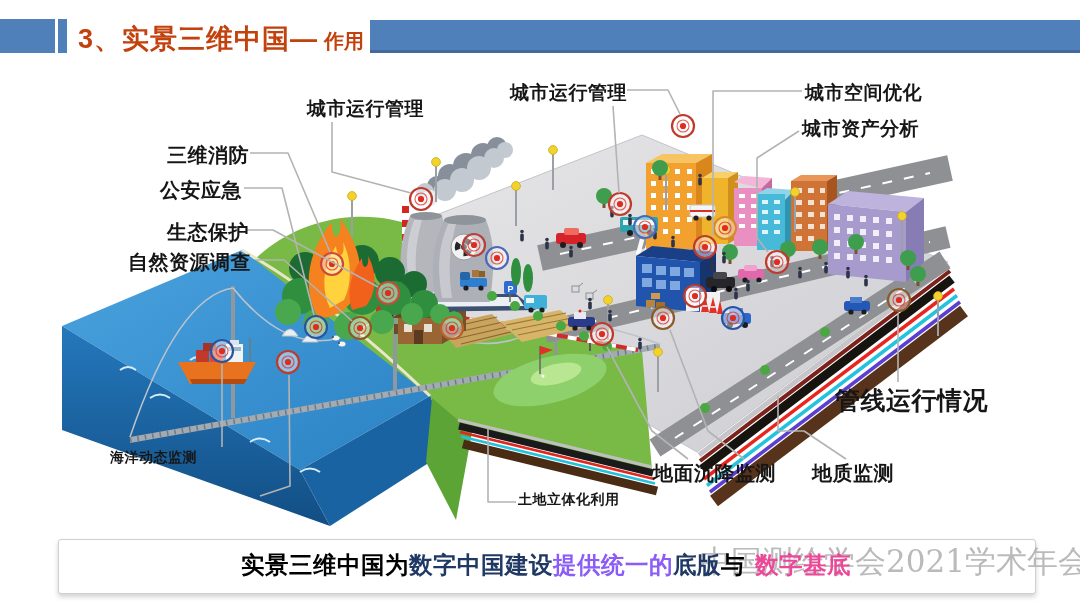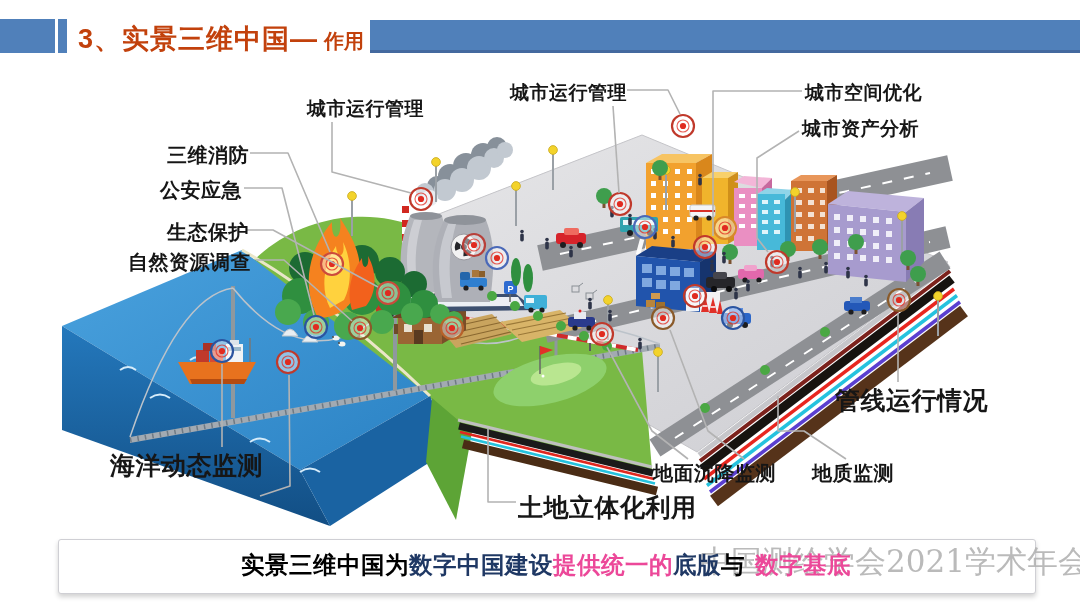--- a/index.html
+++ b/index.html
@@ -12,21 +12,21 @@
   #hdr-bar{left:370px;top:20px;width:710px;height:30px;border-bottom:3px solid #44699f;}
   #hdr-title{position:absolute;left:78px;top:21px;height:36px;line-height:36px;
              font-weight:700;color:#c2410c;white-space:nowrap;}
   #hdr-title .t-main{font-size:27px;letter-spacing:1px;}
   #hdr-title .t-sub{font-size:20px;margin-left:6px;}
   
   #labels{position:absolute;inset:0;pointer-events:none;}
   .dlabel{position:absolute;font-weight:700;color:#161616;font-size:19px;white-space:nowrap;
           letter-spacing:0.5px;}
   .dlabel.sz20{font-size:20px;}
-  .dlabel.sz21{font-size:25px;}
+  .dlabel.sz21{font-size:14px;}
   .dlabel.sz25{font-size:25px;}
   
   #footer-bar{position:absolute;left:58px;top:539px;width:976px;height:53px;background:#fff;
               border:1px solid #cfcfd4;border-radius:3px;box-shadow:0 3px 5px rgba(0,0,0,.18);z-index:2;}
   #footer-text{position:absolute;left:58px;top:539px;width:976px;height:53px;line-height:53px;
                text-align:center;font-size:23.5px;font-weight:700;letter-spacing:.5px;z-index:4;white-space:nowrap;}
   #watermark{position:absolute;left:700px;top:541px;z-index:3;font-family:"DejaVu Serif","Liberation Serif",serif;
              font-size:31px;color:#b3b3b3;opacity:.9;white-space:nowrap;letter-spacing:0;}
   #scene{position:absolute;left:0;top:0;}
 </style>
@@ -580,16 +580,16 @@
     <div class="dlabel sz21" style="left:110px;top:449px;">海洋动态监测</div>
     <div class="dlabel sz21" style="left:518px;top:491px;">土地立体化利用</div>
     <div class="dlabel sz20" style="left:653px;top:460px;">地面沉降监测</div>
     <div class="dlabel sz20" style="left:812px;top:460px;">地质监测</div>
     <div class="dlabel sz25" style="left:835px;top:384px;">管线运行情况</div>
   </div>
 
   <div id="footer-bar"></div>
   <div id="watermark">中国测绘学会2021学术年会</div>
   <div id="footer-text">
-    <span style="color: #000000;">实景三维中国</span><span style="color: rgb(0, 0, 0);">为</span><span style="color: rgb(31, 56, 100);">数字中国建设</span><span style="color: #ec4899;">提供统一的</span><span style="color: rgb(31, 56, 100);">底版</span><span style="color: rgb(0, 0, 0);">与</span><span style="color: #ec4899; margin-left: 10px;">数字基底</span>
+    <span style="color: #000000;">实景三维中国</span><span style="color: rgb(0, 0, 0);">为</span><span style="color: rgb(31, 56, 100);">数字中国建设</span><span style="color: #8b5cf6;">提供统一的</span><span style="color: rgb(31, 56, 100);">底版</span><span style="color: rgb(0, 0, 0);">与</span><span style="color: #ec4899; margin-left: 10px;">数字基底</span>
   </div>
 
 </div>
 
 </body></html>

